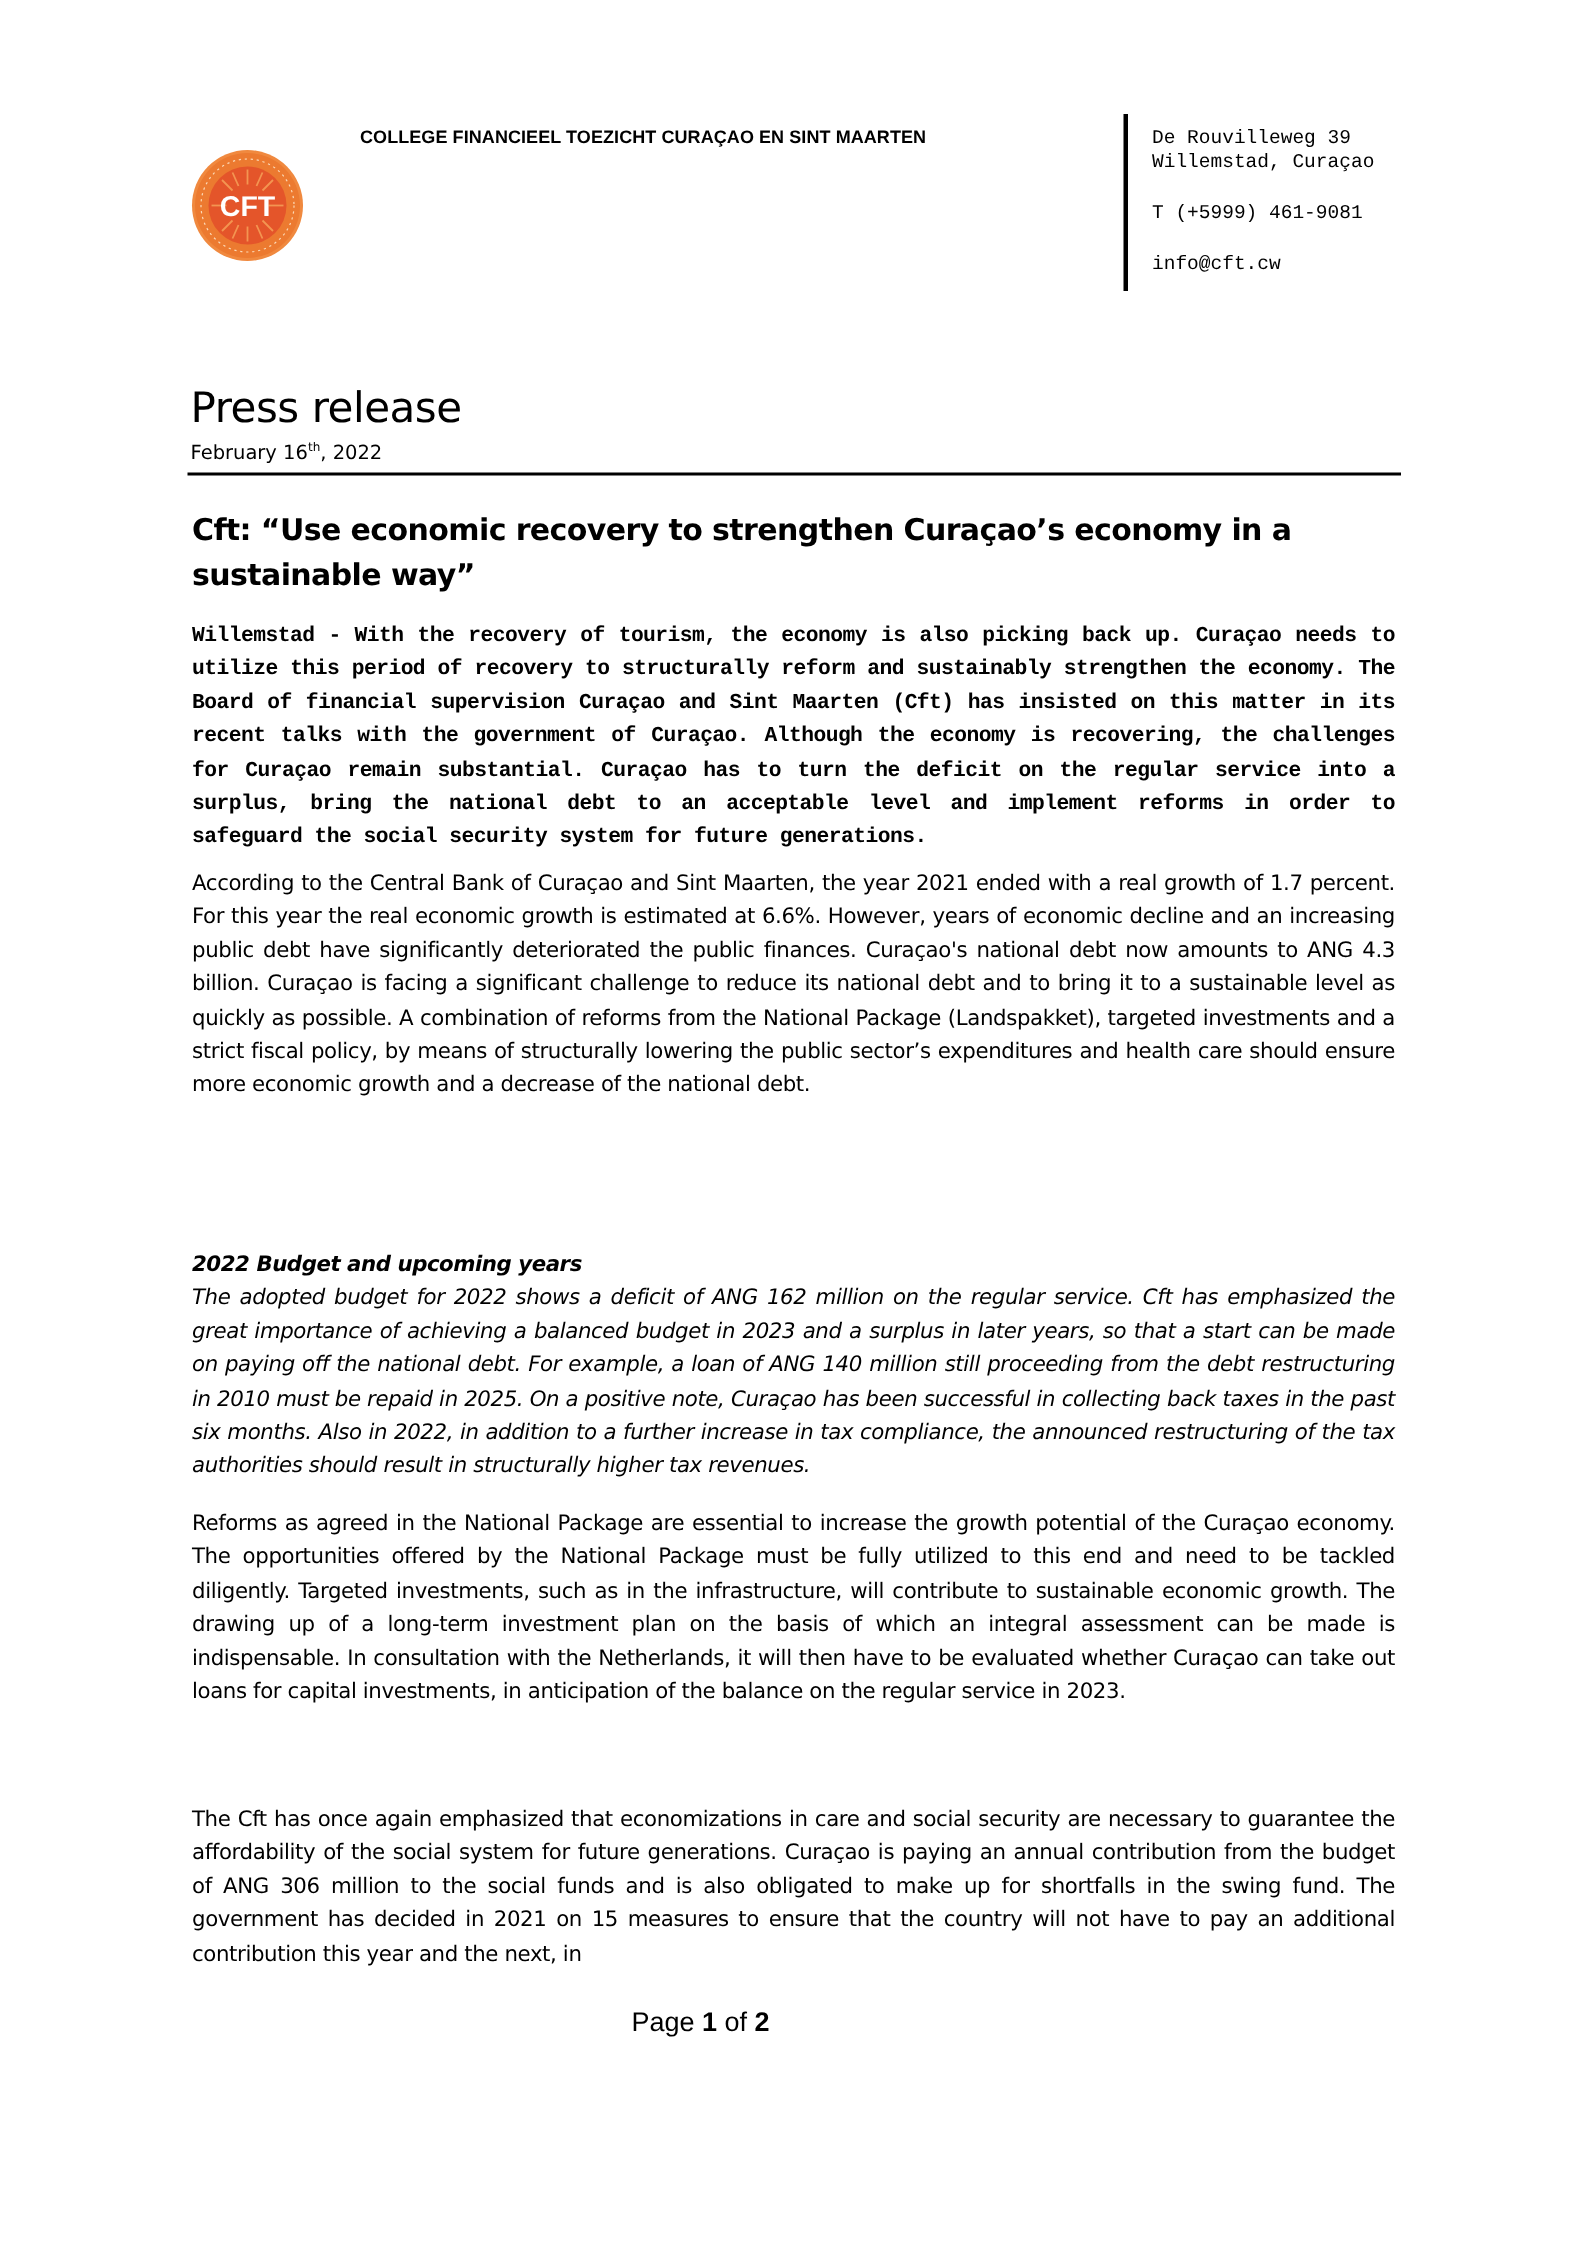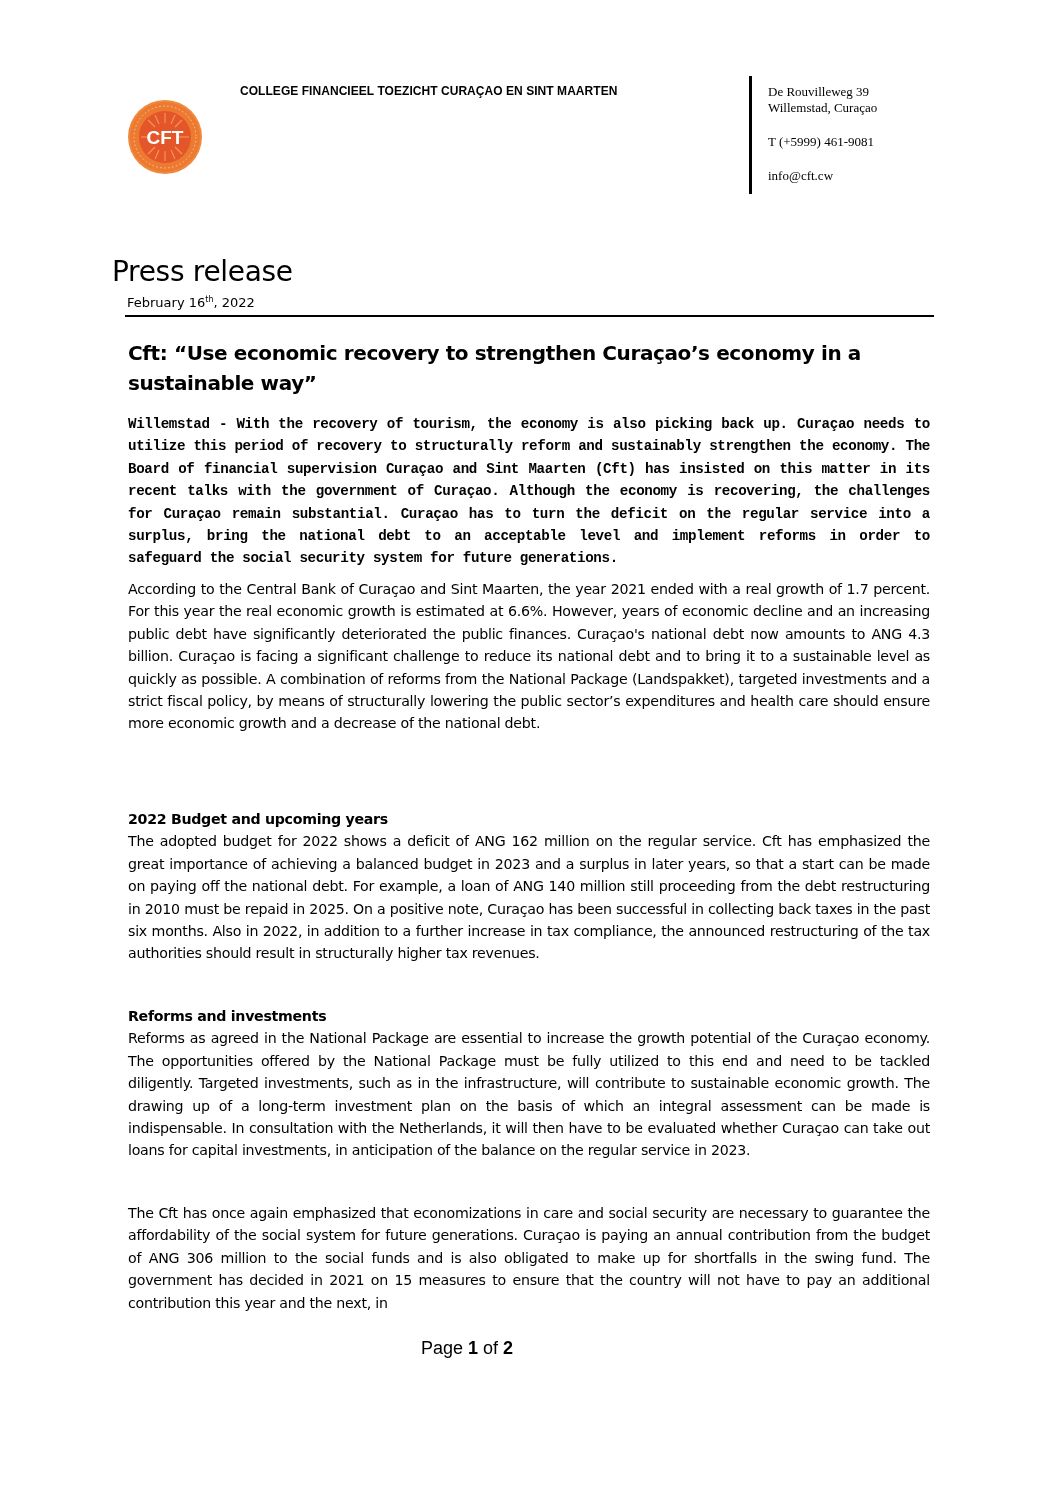--- a/index.html
+++ b/index.html
@@ -1,32 +1,32 @@
 <!DOCTYPE html>
 <html><head>
 <meta charset="utf-8">
 <style>
   html, body { margin:0; padding:0; background:#ffffff; }
   body { width:1058px; height:1497px; position:relative; overflow:hidden; font-family:"DejaVu Sans", sans-serif; color:#000; }
   .logo { position:absolute; left:127px; top:99px; width:76px; height:76px; }
   .org-name { position:absolute; left:240px; top:84px; font-family:"Liberation Sans", sans-serif; font-weight:bold; font-size:12px; letter-spacing:0.05px; white-space:nowrap; }
   .vrule { position:absolute; left:749px; top:76px; width:3px; height:118px; background:#000; }
-  .contact { position:absolute; left:768px; top:84px; font-family:Liberation Serif, serif; font-size:13px; line-height:16px; }
+  .contact { position:absolute; left:768px; top:84px; font-family:Liberation Mono, monospace; font-size:13px; line-height:16px; }
   .contact div { white-space:nowrap; }
   .contact .gap { height:18px; }
-  .press-title { position:absolute; left:112px; top:255px; font-family:"DejaVu Sans", sans-serif; font-size:28px; font-weight:normal; letter-spacing:-0.3px; }
+  .press-title { position:absolute; left:127px; top:255px; font-family:"DejaVu Sans", sans-serif; font-size:28px; font-weight:normal; letter-spacing:-0.3px; }
   .press-date { position:absolute; left:127px; top:295px; font-size:13px; }
   .press-date sup { font-size:8px; vertical-align:super; line-height:0;text-align:center; }
   .hrule { position:absolute; left:125px; top:315px; width:809px; height:2px; background:#000; }
   .headline { position:absolute; left:128px; top:338px; width:806px; font-family:"DejaVu Sans", sans-serif; font-weight:bold; font-size:20px; line-height:30px; letter-spacing:-0.4px; }
   .content { position:absolute; left:128px; width:802px; font-size:14.2px; line-height:22.4px; text-align:justify; letter-spacing:-0.25px; }
   .lead { top:413px; font-weight:bold; letter-spacing:-0.35px;font-family:Liberation Mono, monospace; }
   .p1 { top:578px; }
   .sec { font-weight:bold; letter-spacing:-0.3px; }
-  .s1 { top:808px; }
+  .s1 { top:832px;font-style:italic; }
   .s2 { top:1005px; }
   .s3 { top:1202px; }
   .footer { position:absolute; left:0; width:934px; top:1338px; text-align:center; font-family:"Liberation Sans", sans-serif; font-size:18px; }
   .footer b { font-weight:bold; }
   p { margin:0; }
 </style>
 </head>
 <body>
 
 <div class="logo">
@@ -81,21 +81,20 @@
 <div class="content p1">
   <p>According to the Central Bank of Curaçao and Sint Maarten, the year 2021 ended with a real growth of 1.7 percent. For this year the real economic growth is estimated at 6.6%. However, years of economic decline and an increasing public debt have significantly deteriorated the public finances. Curaçao's national debt now amounts to ANG 4.3 billion. Curaçao is facing a significant challenge to reduce its national debt and to bring it to a sustainable level as quickly as possible. A combination of reforms from the National Package (Landspakket), targeted investments and a strict fiscal policy, by means of structurally lowering the public sector’s expenditures and health care should ensure more economic growth and a decrease of the national debt.</p>
 </div>
 
 <div class="content s1">
   <p class="sec">2022 Budget and upcoming years</p>
   <p>The adopted budget for 2022 shows a deficit of ANG 162 million on the regular service. Cft has emphasized the great importance of achieving a balanced budget in 2023 and a surplus in later years, so that a start can be made on paying off the national debt. For example, a loan of ANG 140 million still proceeding from the debt restructuring in 2010 must be repaid in 2025. On a positive note, Curaçao has been successful in collecting back taxes in the past six months. Also in 2022, in addition to a further increase in tax compliance, the announced restructuring of the tax authorities should result in structurally higher tax revenues.</p>
 </div>
 
 <div class="content s2">
-  <p class="sec">Reforms and investments</p>
   <p>Reforms as agreed in the National Package are essential to increase the growth potential of the Curaçao economy. The opportunities offered by the National Package must be fully utilized to this end and need to be tackled diligently. Targeted investments, such as in the infrastructure, will contribute to sustainable economic growth. The drawing up of a long-term investment plan on the basis of which an integral assessment can be made is indispensable. In consultation with the Netherlands, it will then have to be evaluated whether Curaçao can take out loans for capital investments, in anticipation of the balance on the regular service in 2023.</p>
 </div>
 
 <div class="content s3">
   <p>The Cft has once again emphasized that economizations in care and social security are necessary to guarantee the affordability of the social system for future generations. Curaçao is paying an annual contribution from the budget of ANG 306 million to the social funds and is also obligated to make up for shortfalls in the swing fund. The government has decided in 2021 on 15 measures to ensure that the country will not have to pay an additional contribution this year and the next, in</p>
 </div>
 
 <div class="footer"><span>Page </span><b>1</b><span> of </span><b>2</b></div>
 
 </body></html>

